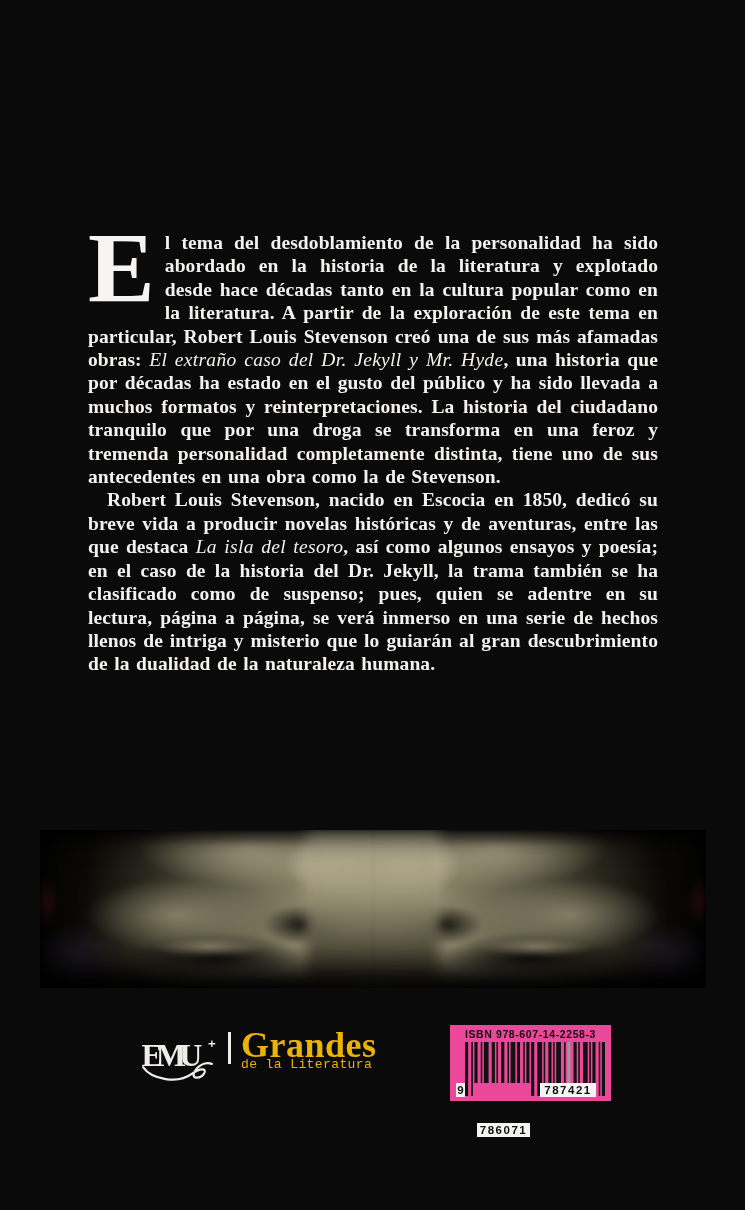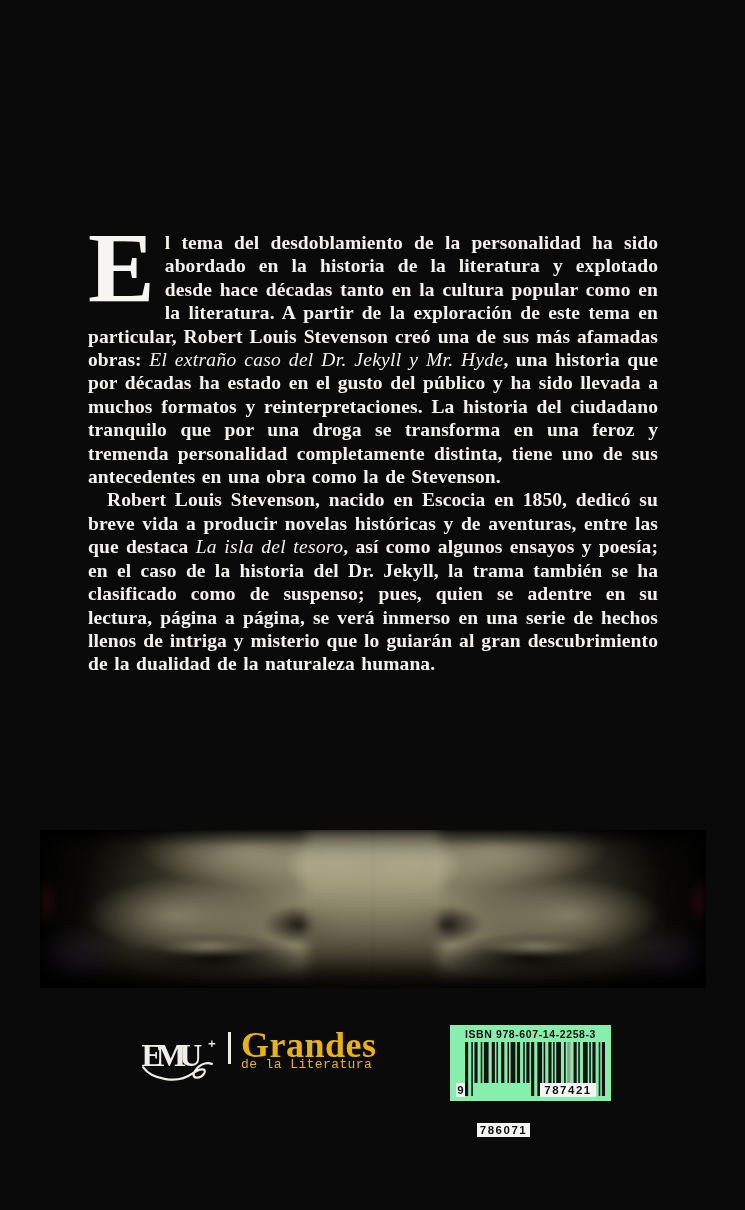--- a/index.html
+++ b/index.html
@@ -91,21 +91,21 @@
     font-weight:bold;
   }
   .collection .subtitle{
     font-size:13px;line-height:13px;letter-spacing:0.4px;
     font-family:Liberation Mono, monospace;
   }
 
   
   .barcode{
     position:absolute;left:450px;top:1025px;width:161px;height:76px;
-    background:#86efac;
+    background:#ec4899;
     box-sizing:border-box;
     padding:2px 6px 3px 6px;
     color:#101010;
     font-family:"Liberation Sans", sans-serif;
   }
   .isbn-label{
     font-size:10.5px;font-weight:bold;letter-spacing:0.6px;
     text-align:center;white-space:nowrap;
     margin-top:1px;
   }

